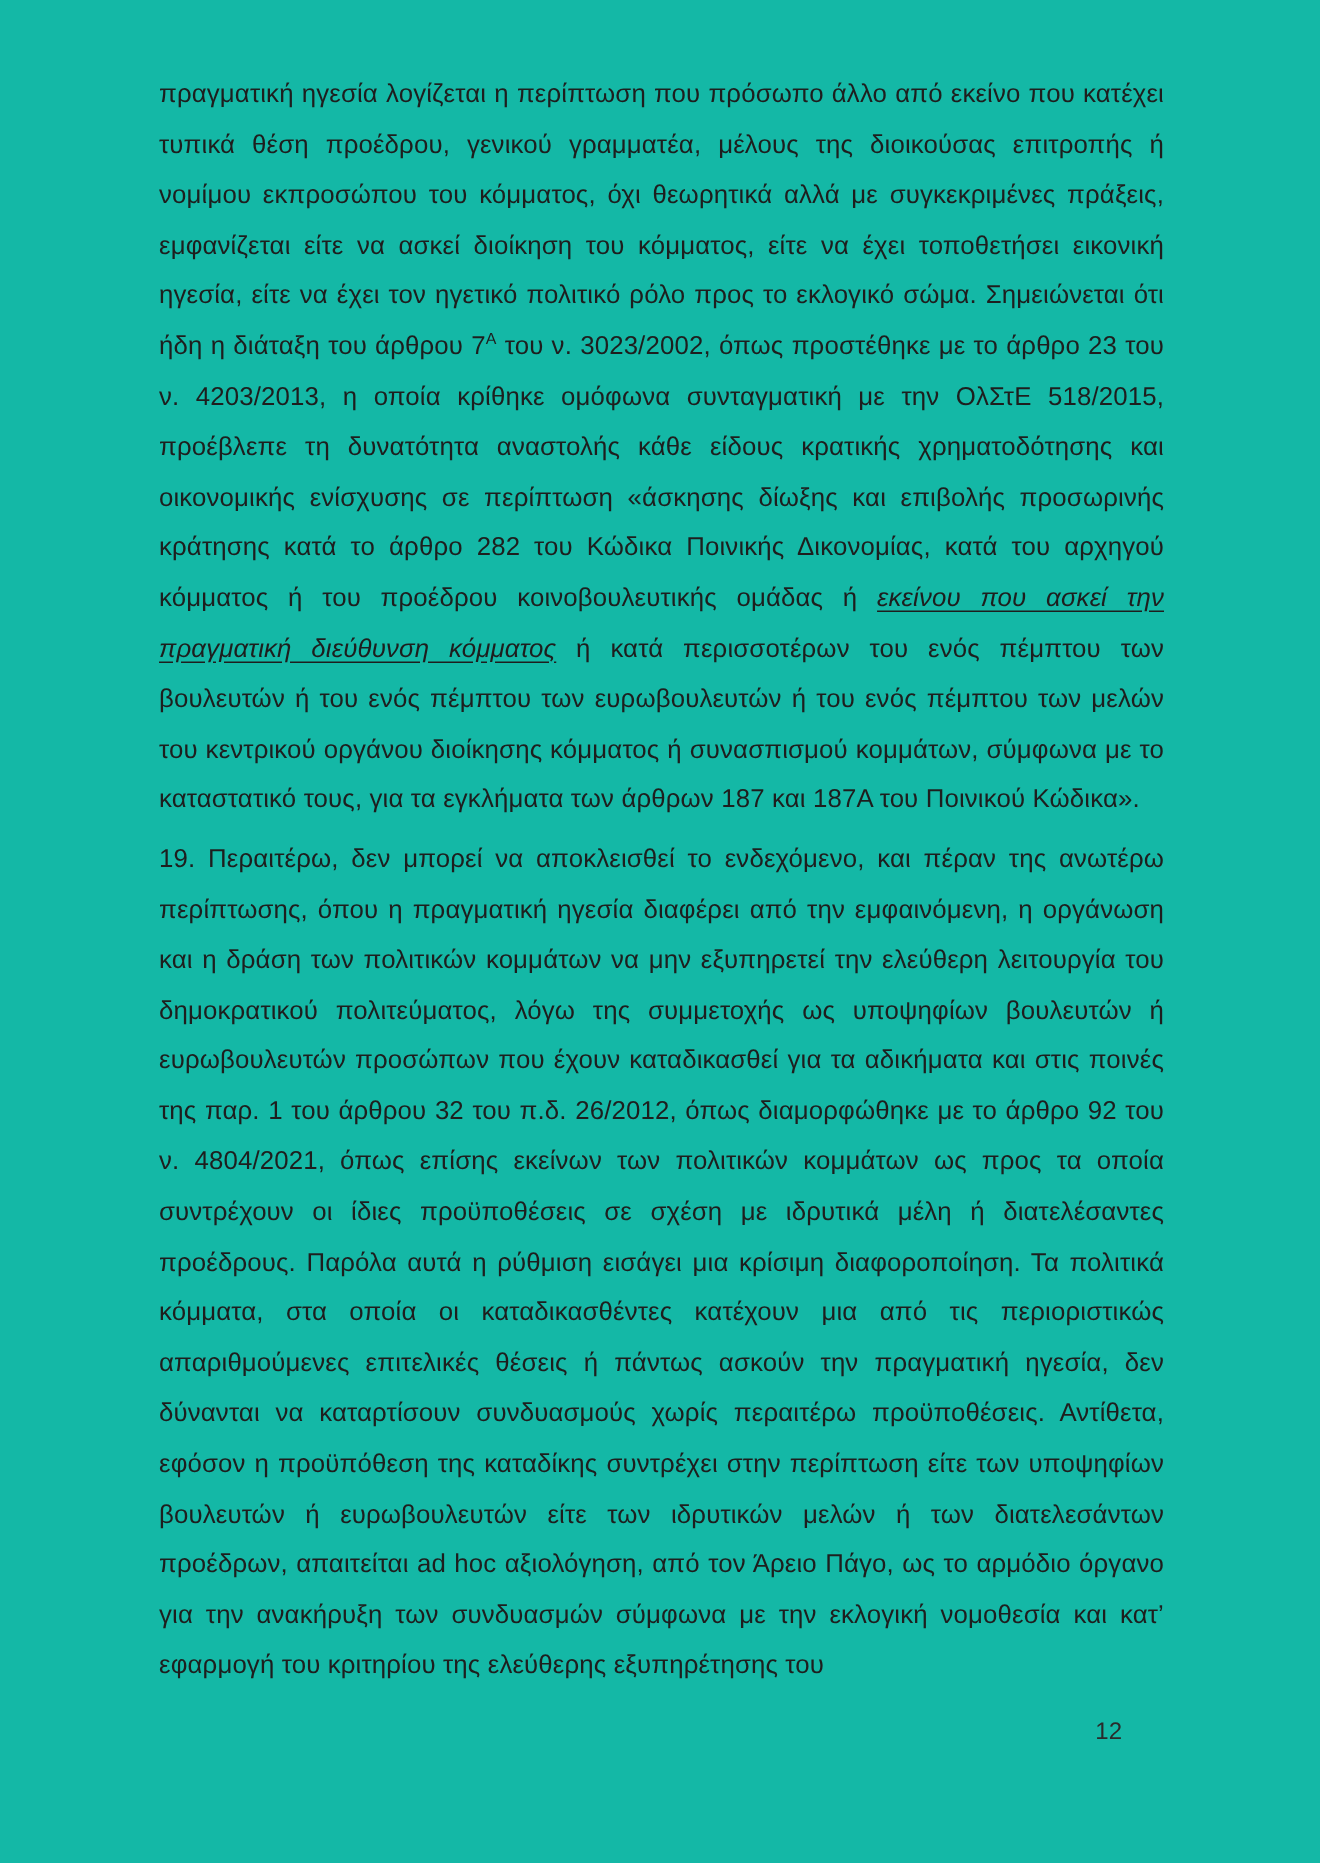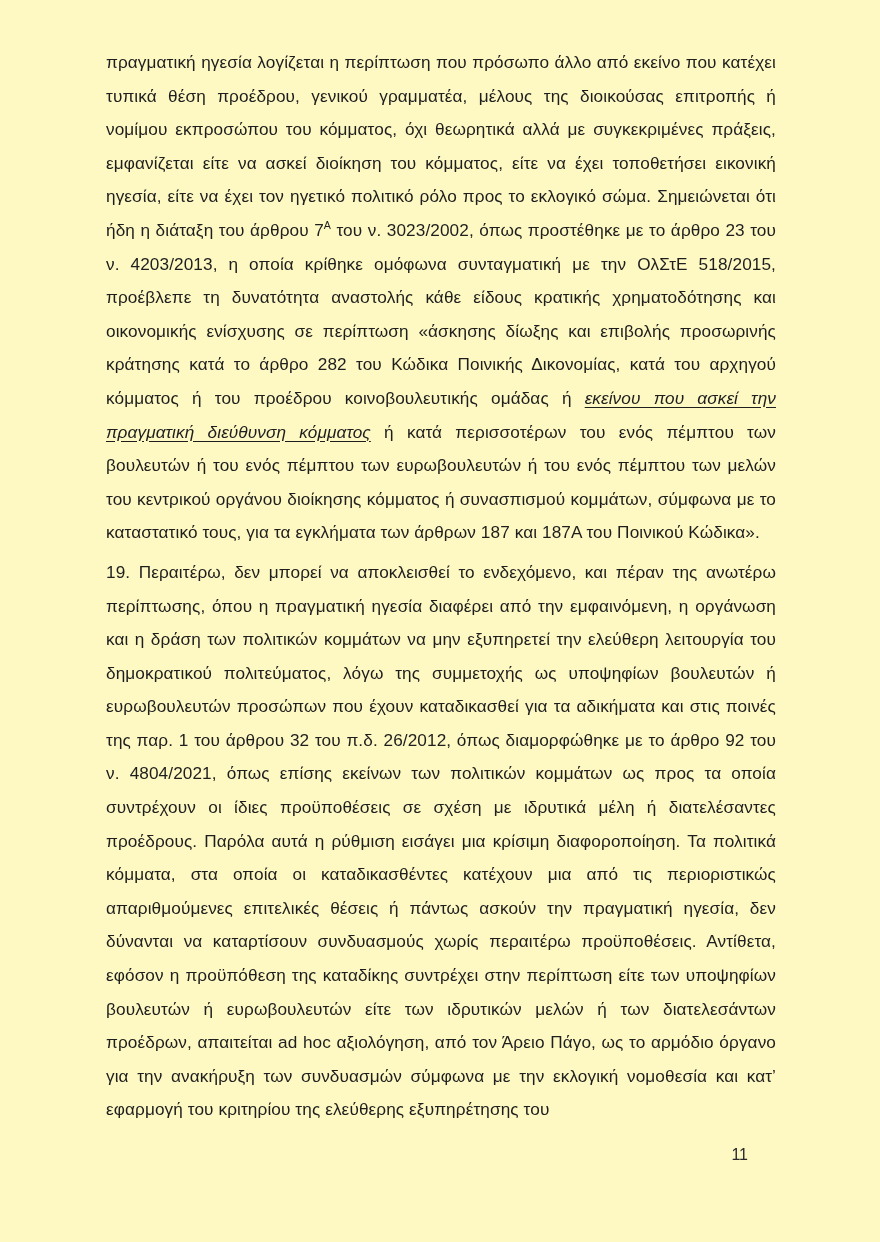--- a/index.html
+++ b/index.html
@@ -4,21 +4,21 @@
 <style>
   html, body {
     margin: 0;
     padding: 0;
     background: #ffffff;
   }
   .page {
     position: relative;
     width: 880px;
     height: 1242px;
-    background: #fef9c3;
+    background: #14b8a6;
     overflow: hidden;
     font-family: "Liberation Sans", sans-serif;
   }
   .text-body {
     position: absolute;
     left: 106px;
     top: 46px;
     width: 670px;
   }
   .para {
@@ -51,14 +51,14 @@
   }
 </style>
 </head>
 <body>
 
 <div class="page">
   <div class="text-body" id="doc-body">
       <p class="para"><span>πραγματική ηγεσία λογίζεται η περίπτωση που πρόσωπο άλλο από εκείνο που κατέχει τυπικά θέση προέδρου, γενικού γραμματέα, μέλους της διοικούσας επιτροπής ή νομίμου εκπροσώπου του κόμματος, όχι θεωρητικά αλλά με συγκεκριμένες πράξεις, εμφανίζεται είτε να ασκεί διοίκηση του κόμματος, είτε να έχει τοποθετήσει εικονική ηγεσία, είτε να έχει τον ηγετικό πολιτικό ρόλο προς το εκλογικό σώμα. Σημειώνεται ότι ήδη η διάταξη του άρθρου 7</span><sup>Α</sup><span> του ν. 3023/2002, όπως προστέθηκε με το άρθρο 23 του ν. 4203/2013, η οποία κρίθηκε ομόφωνα συνταγματική με την ΟλΣτΕ 518/2015, προέβλεπε τη δυνατότητα αναστολής κάθε είδους κρατικής χρηματοδότησης και οικονομικής ενίσχυσης σε περίπτωση «άσκησης δίωξης και επιβολής προσωρινής κράτησης κατά το άρθρο 282 του Κώδικα Ποινικής Δικονομίας, κατά του αρχηγού κόμματος ή του προέδρου κοινοβουλευτικής ομάδας ή </span><span class="seg-italic-underline">εκείνου που ασκεί την πραγματική διεύθυνση κόμματος</span><span> ή κατά περισσοτέρων του ενός πέμπτου των βουλευτών ή του ενός πέμπτου των ευρωβουλευτών ή του ενός πέμπτου των μελών του κεντρικού οργάνου διοίκησης κόμματος ή συνασπισμού κομμάτων, σύμφωνα με το καταστατικό τους, για τα εγκλήματα των άρθρων 187 και 187Α του Ποινικού Κώδικα».</span></p>
       <p class="para"><span>19. Περαιτέρω, δεν μπορεί να αποκλεισθεί το ενδεχόμενο, και πέραν της ανωτέρω περίπτωσης, όπου η πραγματική ηγεσία διαφέρει από την εμφαινόμενη, η οργάνωση και η δράση των πολιτικών κομμάτων να μην εξυπηρετεί την ελεύθερη λειτουργία του δημοκρατικού πολιτεύματος, λόγω της συμμετοχής ως υποψηφίων βουλευτών ή ευρωβουλευτών προσώπων που έχουν καταδικασθεί για τα αδικήματα και στις ποινές της παρ. 1 του άρθρου 32 του π.δ. 26/2012, όπως διαμορφώθηκε με το άρθρο 92 του ν. 4804/2021, όπως επίσης εκείνων των πολιτικών κομμάτων ως προς τα οποία συντρέχουν οι ίδιες προϋποθέσεις σε σχέση με ιδρυτικά μέλη ή διατελέσαντες προέδρους. Παρόλα αυτά η ρύθμιση εισάγει μια κρίσιμη διαφοροποίηση. Τα πολιτικά κόμματα, στα οποία οι καταδικασθέντες κατέχουν μια από τις περιοριστικώς απαριθμούμενες επιτελικές θέσεις ή πάντως ασκούν την πραγματική ηγεσία, δεν δύνανται να καταρτίσουν συνδυασμούς χωρίς περαιτέρω προϋποθέσεις. Αντίθετα, εφόσον η προϋπόθεση της καταδίκης συντρέχει στην περίπτωση </span><span class="seg-italic">είτε</span><span> των υποψηφίων βουλευτών ή ευρωβουλευτών </span><span class="seg-italic">είτε</span><span> των ιδρυτικών μελών ή των διατελεσάντων προέδρων, απαιτείται </span><span class="seg-italic">ad hoc</span><span> αξιολόγηση, από τον Άρειο Πάγο, ως το αρμόδιο όργανο για την ανακήρυξη των συνδυασμών σύμφωνα με την εκλογική νομοθεσία και κατ’ εφαρμογή του κριτηρίου της ελεύθερης εξυπηρέτησης του</span></p>
     </div>
-  <div class="page-number">11</div>
+  <div class="page-number">12</div>
 </div>
 
 </body></html>

